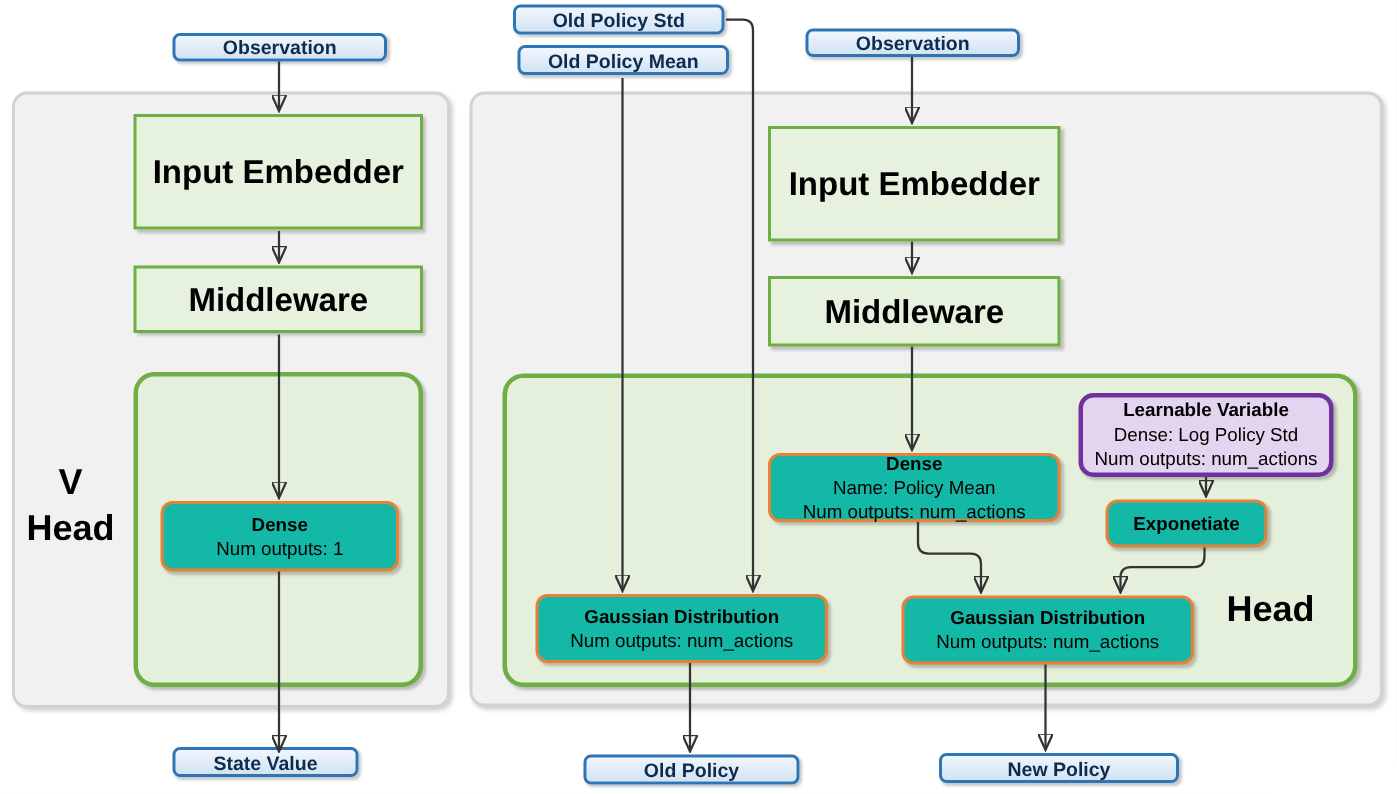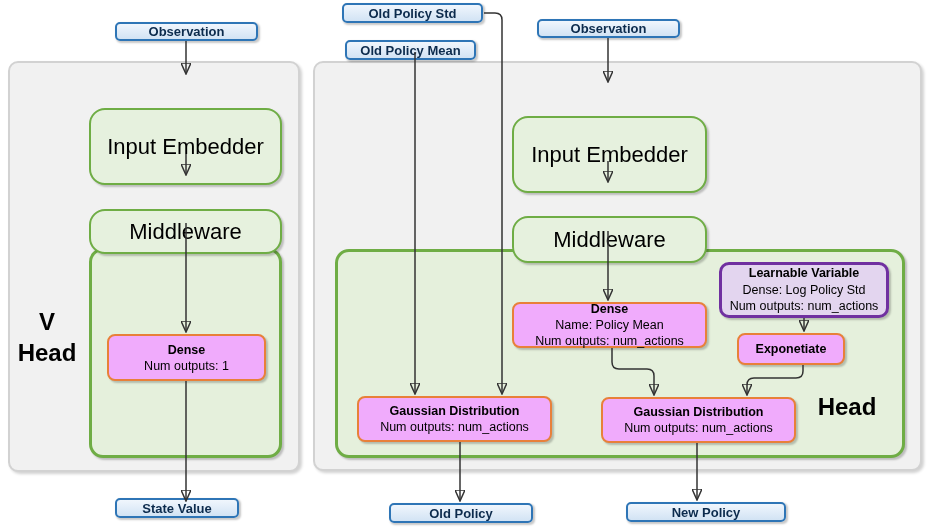--- a/index.html
+++ b/index.html
@@ -11,31 +11,31 @@
   .panel{
     position:absolute;background:#f1f1f1;border:2px solid #d2d2d2;
     border-radius:10px;box-shadow:2px 2px 3px rgba(0,0,0,.18);
   }
   .gcontainer{
     position:absolute;background:#e5f0dc;border:3px solid #6fad45;
     border-radius:14px;box-shadow:2px 2px 2px rgba(0,0,0,.22);
   }
   .gnode{
     position:absolute;background:#e6f1de;border:2.5px solid #6fad45;
-    border-radius:16px;display:flex;align-items:center;justify-content:center;
-    font-weight:normal;font-size:22px;box-shadow:2px 2px 2px rgba(0,0,0,.22);margin-top:32px;
+    border-radius:0;display:flex;align-items:center;justify-content:center;
+    font-weight:bold;font-size:22px;box-shadow:2px 2px 2px rgba(0,0,0,.22);
   }
   .bluebox{
     position:absolute;background:linear-gradient(180deg,#f0f6fd 0%,#d2e3f4 100%);
     border:2px solid #2e75b6;border-radius:5px;display:flex;align-items:center;
     justify-content:center;font-weight:bold;font-size:13px;color:#0c2b4d;
     box-shadow:1.5px 1.5px 2px rgba(0,0,0,.22);
   }
   .onode{
-    position:absolute;background:#f0abfc;border:2.5px solid #e8803a;
+    position:absolute;background:#14b8a6;border:2.5px solid #e8803a;
     border-radius:8px;display:flex;flex-direction:column;align-items:center;
     justify-content:center;font-size:12.5px;line-height:16px;
     box-shadow:2px 2px 2px rgba(0,0,0,.22);
   }
   .pnode{
     position:absolute;background:#e3d5ef;border:3px solid #7030a0;
     border-radius:10px;display:flex;flex-direction:column;align-items:center;
     justify-content:center;font-size:12.5px;line-height:16.5px;
     box-shadow:2px 2px 2px rgba(0,0,0,.22);
   }
@@ -77,21 +77,21 @@
   <div class="panel" style="left:313px;top:61px;width:609px;height:410px"></div>
 
   <div class="gcontainer" style="left:335px;top:249px;width:570px;height:209px"></div>
 
   <div class="headlabel" style="left:799px;top:391px;width:96px">
     <div>Head</div>
   </div>
 
   <div class="bluebox" style="left:342px;top:3px;width:141px;height:20px">Old Policy Std</div>
 
-  <div class="bluebox" style="left:345px;top:40px;width:131px;height:20px">Old Policy Mean</div>
+  <div class="bluebox" style="left:345px;top:30px;width:141px;height:20px">Old Policy Mean</div>
 
   <div class="bluebox" style="left:537px;top:19px;width:143px;height:19px">Observation</div>
 
   <div class="gnode" style="left:512px;top:84px;width:195px;height:77px">Input Embedder</div>
 
   <div class="gnode" style="left:512px;top:184px;width:195px;height:47px">Middleware</div>
 
   <div class="onode" style="left:512px;top:302px;width:195px;height:46px">
     <span class="bold">Dense</span>
     <span>Name: Policy Mean</span>

